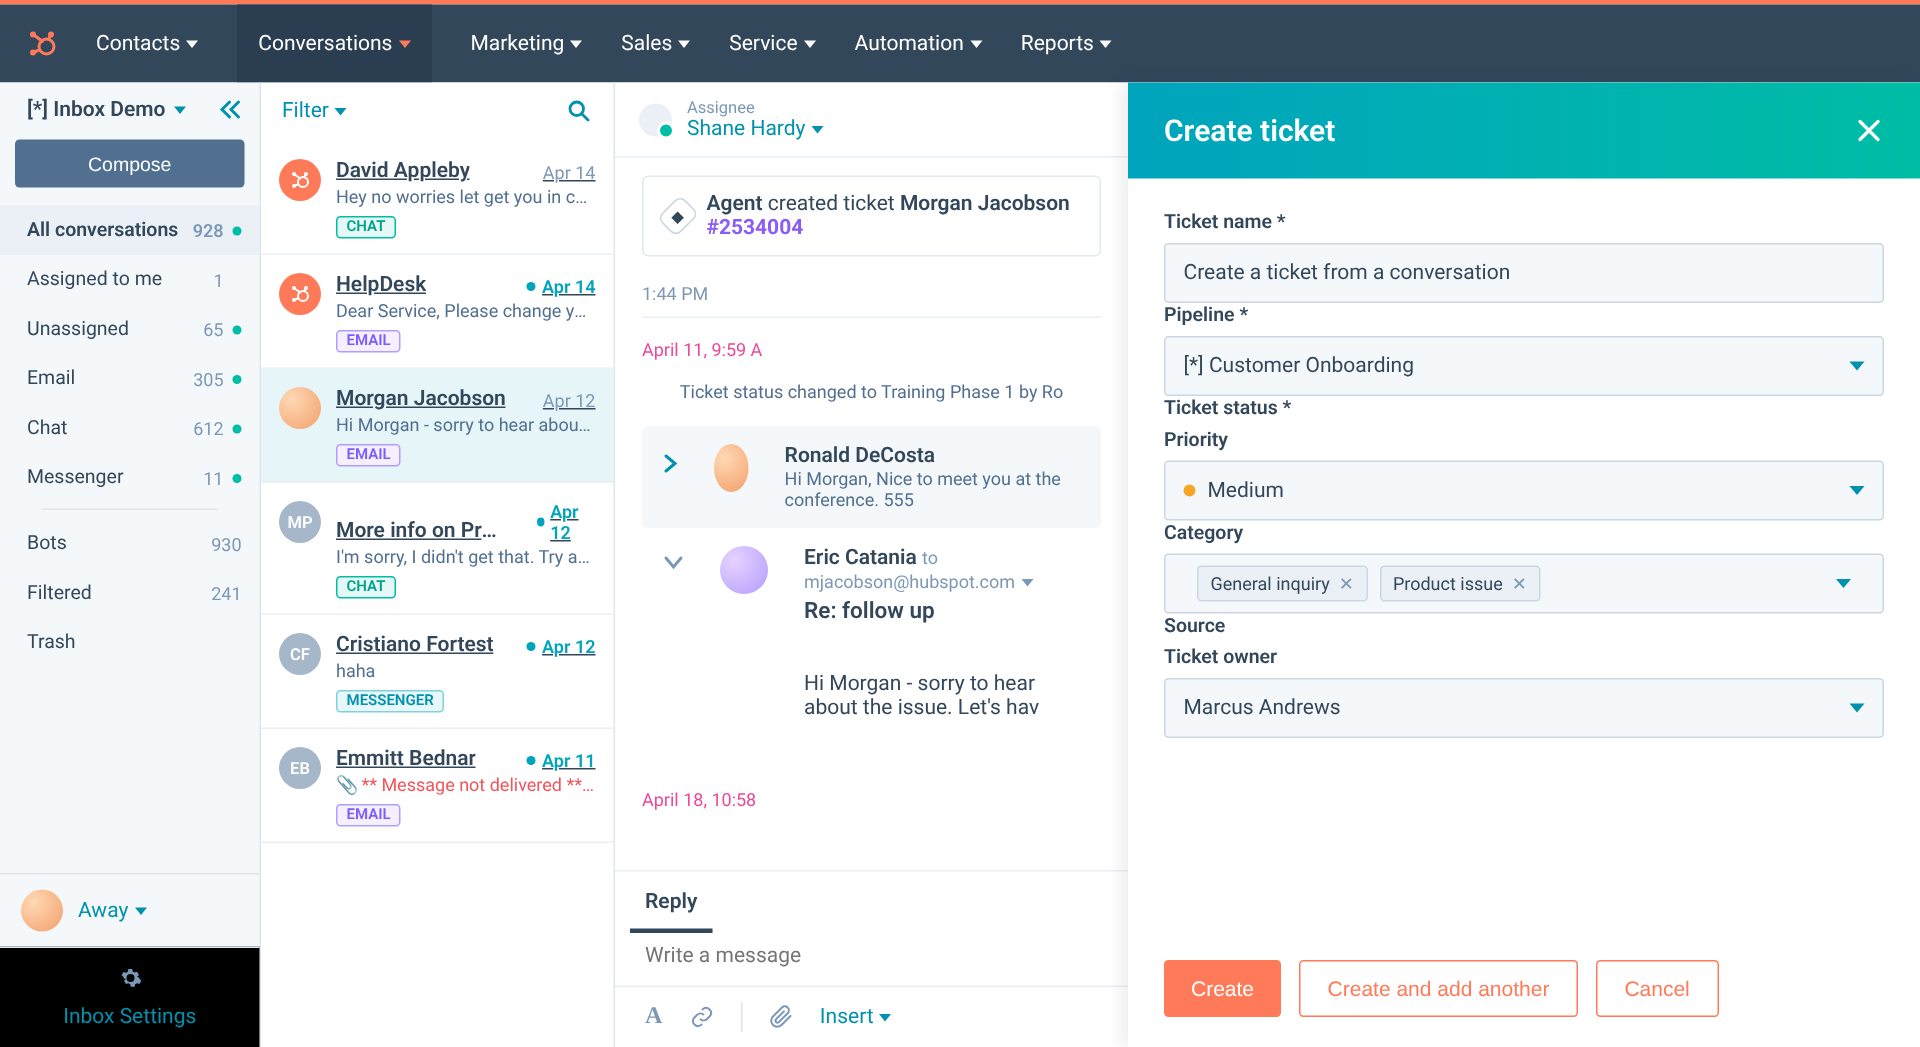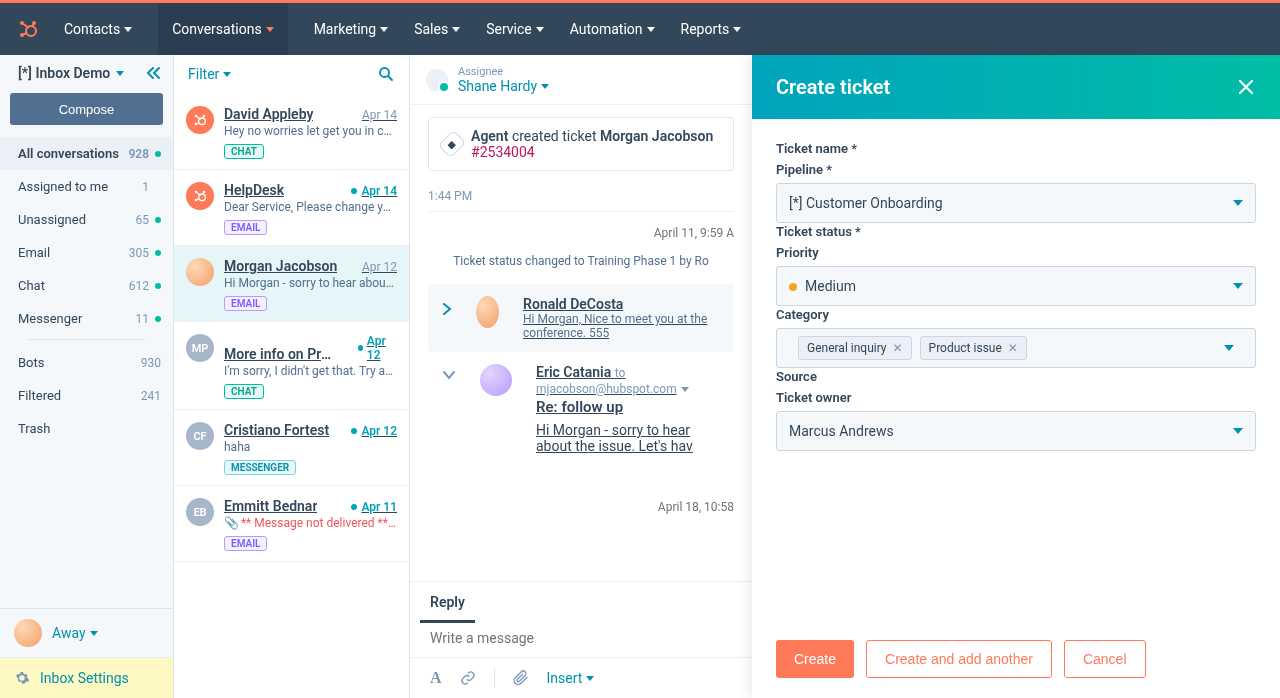--- a/index.html
+++ b/index.html
@@ -29,21 +29,21 @@
   .side-item .label {}
   .side-item .count { color:#7c98b6; font-size:12px; }
   .side-item .dot { width:6px;height:6px;border-radius:50%;background:#00bda5;margin-left:6px; }
   .side-item.active { background:#eaf0f6; font-weight:600; }
   .side-sep { height:1px; background:transparent; margin:4px 28px 6px 28px; border-top:1px solid #dfe3eb; }
   .sidebar-footer { border-top:1px solid #dfe3eb; }
   .user-row { display:flex; align-items:center; gap:10px; padding:10px 14px; cursor:pointer; }
   .avatar-img { width:28px;height:28px;border-radius:50%;background: radial-gradient(circle at 30% 30%, #ffd8b5, #f2a06b); }
   .away { color:#0091ae; display:flex; align-items:center; gap:4px; }
   .away .caret { width:0;height:0;border-left:4px solid transparent;border-right:4px solid transparent;border-top:5px solid #0091ae; }
-  .settings-row { display:flex; align-items:center; gap:10px; padding:12px 14px; cursor:pointer; color:#0091ae; background:#fef9c3; border-top:1px solid #e5eaf0;}
+  .settings-row { display:flex; align-items:center; gap:10px; padding:12px 14px; cursor:pointer; color:#0091ae; background:#000000; border-top:1px solid #e5eaf0;flex-direction:column;}
   .gear { width:16px;height:16px;}
 
   
   .thread-col { width: 236px; border-right:1px solid #dfe3eb; display:flex; flex-direction:column; background:#fff; min-width:236px;}
   .thread-head { display:flex; align-items:center; justify-content:space-between; padding:10px 14px; border-bottom:1px solid transparent;}
   .filter-btn { color:#0091ae; display:flex; align-items:center; gap:4px; cursor:pointer; }
   .filter-btn .caret { width:0;height:0;border-left:4px solid transparent;border-right:4px solid transparent;border-top:5px solid #0091ae; }
   .search-btn { color:#0091ae; cursor:pointer; font-size:16px; }
   .threads { flex:1; overflow:auto; }
   .thread { display:flex; gap:10px; padding:12px 12px 10px 12px; border-bottom:1px solid #eaf0f6; cursor:pointer; }
@@ -73,37 +73,37 @@
   .assignee-av { width:22px;height:22px;border-radius:50%;background:#eaf0f6;position:relative;}
   .assignee-av::after { content:"";position:absolute;right:-2px;bottom:-2px;width:8px;height:8px;border-radius:50%;background:#00bda5;border:2px solid #fff;}
   .assignee-label { font-size:11px; color:#7c98b6;}
   .assignee-name { color:#0091ae; display:flex; align-items:center; gap:4px; cursor:pointer;}
   .assignee-name .caret{width:0;height:0;border-left:4px solid transparent;border-right:4px solid transparent;border-top:5px solid #0091ae;}
   .feed { flex:1; overflow:auto; padding: 12px 18px;}
   .sys-box { border:1px solid #e2e8ef; border-radius:4px; padding:10px 14px; display:flex; align-items:center; gap:10px; }
   .sys-icon { width:22px;height:22px;border:1px solid #cbd6e2;border-radius:5px; transform:rotate(45deg); display:flex;align-items:center;justify-content:center;}
   .sys-icon span{transform:rotate(-45deg);font-size:11px;}
   .sys-text b { font-weight:600; }
-  .sys-text .ticket-link { color:#be185d; font-weight:400;}
+  .sys-text .ticket-link { color:#8b5cf6; font-weight:700;}
   .time-line { color:#7c98b6; font-size:12px; margin: 18px 0 8px 0;}
   .divider-line { height:1px; background:#eaf0f6; margin:0 0 14px 0;}
-  .time-right { text-align:right; font-size:12px; color:#737373; margin-bottom:10px;}
+  .time-right { text-align:left; font-size:12px; color:#ec4899; margin-bottom:10px;}
   .status-line { text-align:center; font-size:12px; color:#516f90; padding:4px 0 10px;}
-  .msg-card { background:#f5f8fa; border-radius:4px; padding:12px 14px; display:flex; gap:24px; align-items:flex-start; margin-top:6px;text-decoration:underline; }
+  .msg-card { background:#f5f8fa; border-radius:4px; padding:12px 14px; display:flex; gap:24px; align-items:flex-start; margin-top:6px; }
   .msg-card .chev { color:#0091ae; font-size:14px; margin-top:6px; cursor:pointer; }
   .msg-card .chev.down { color:#7c98b6; }
   .msg-card .av2 { width:32px;height:32px;border-radius:50%;background:radial-gradient(circle at 30% 30%,#ffd8b5,#f2a06b);}
   .msg-card .who { font-weight:600; }
   .msg-card .sub { font-size:12px; color:#516f90;}
   .msg-card2 { background:#fff; padding:6px 14px; }
   .msg-card2 .av2 { width:32px;height:32px;border-radius:50%;background:radial-gradient(circle at 30% 30%,#e6d3ff,#b49cff);}
   .msg-to { font-size:12px; color:#7c98b6; }
   .msg-to .caret{display:inline-block;width:0;height:0;border-left:4px solid transparent;border-right:4px solid transparent;border-top:5px solid #7c98b6;vertical-align:middle;margin-left:4px;}
   .msg-subject { font-weight:600; font-size:15px; margin-top:2px;}
-  .msg-body-text { font-size:14px; margin-top:6px; color:#33475b;}
+  .msg-body-text { font-size:14px; margin-top:32px; color:#33475b;}
   .reply-area { border-top:1px solid #eaf0f6;}
   .reply-tab { padding:12px 20px; font-weight:600; display:inline-block; position:relative; }
   .reply-tab::after{content:"";position:absolute;left:10px;right:10px;bottom:-1px;height:3px;background:#33475b;}
   .reply-input { padding: 8px 20px;}
   .reply-input textarea { width:100%; border:none; resize:none; font-family:inherit; font-size:14px; color:#7c98b6;}
   .reply-toolbar { border-top:1px solid #eaf0f6; display:flex; align-items:center; gap:18px; padding:10px 20px; color:#7c98b6;}
   .tb-sep { width:1px; height:20px; background:#dfe3eb;}
   .insert { color:#0091ae; display:flex; align-items:center; gap:4px; cursor:pointer;}
   .insert .caret{width:0;height:0;border-left:4px solid transparent;border-right:4px solid transparent;border-top:5px solid #0091ae;}
 
@@ -445,20 +445,21 @@
       <span>Create ticket</span>
       <span class="close">
         <svg width="20" height="20" viewBox="0 0 20 20">
             <path d="M4 4 L16 16 M16 4 L4 16" stroke="#fff" stroke-width="2.2" stroke-linecap="round"></path>
           </svg>
       </span>
     </div>
     <div class="panel-body">
       <div class="field">
         <label>Ticket name *</label>
+        <input class="input" value="Create a ticket from a conversation" style="">
       </div>
       <div class="field">
         <label>Pipeline *</label>
         <div class="select">
           <span>[*] Customer Onboarding</span>
             <span class="caret"></span>
         </div>
       </div>
       <div class="field">
         <label>Ticket status *</label>

